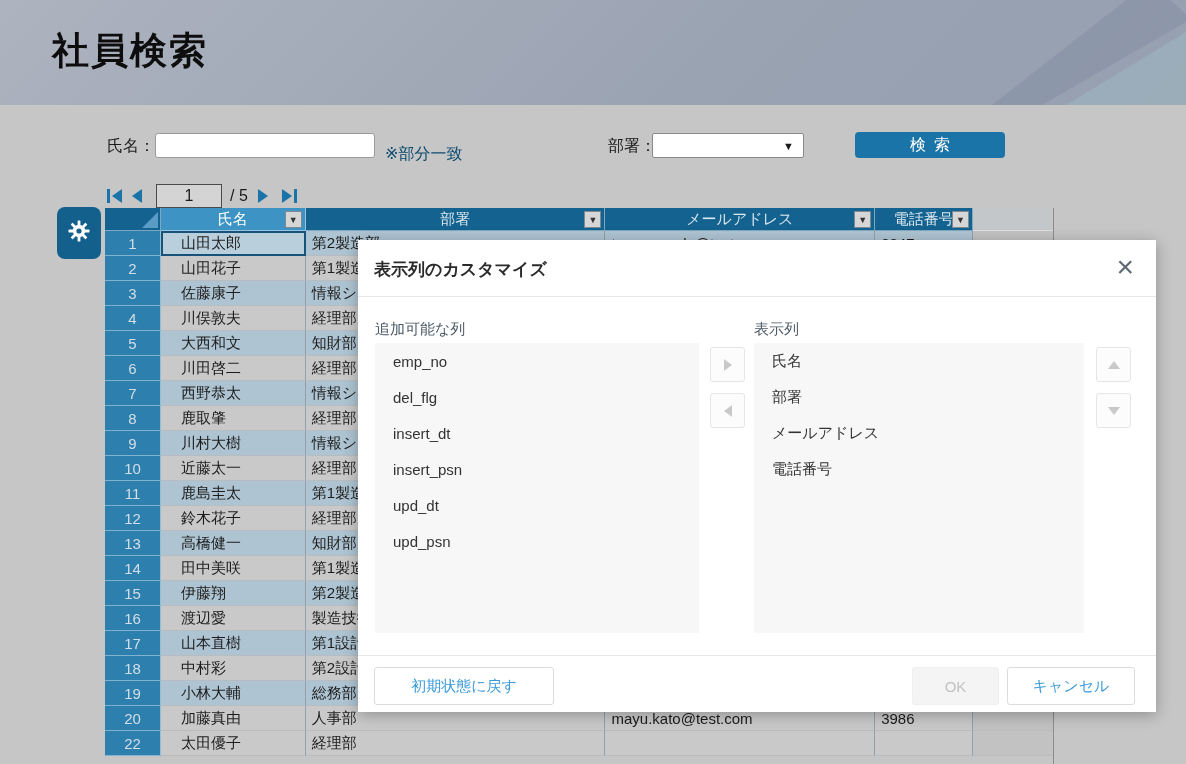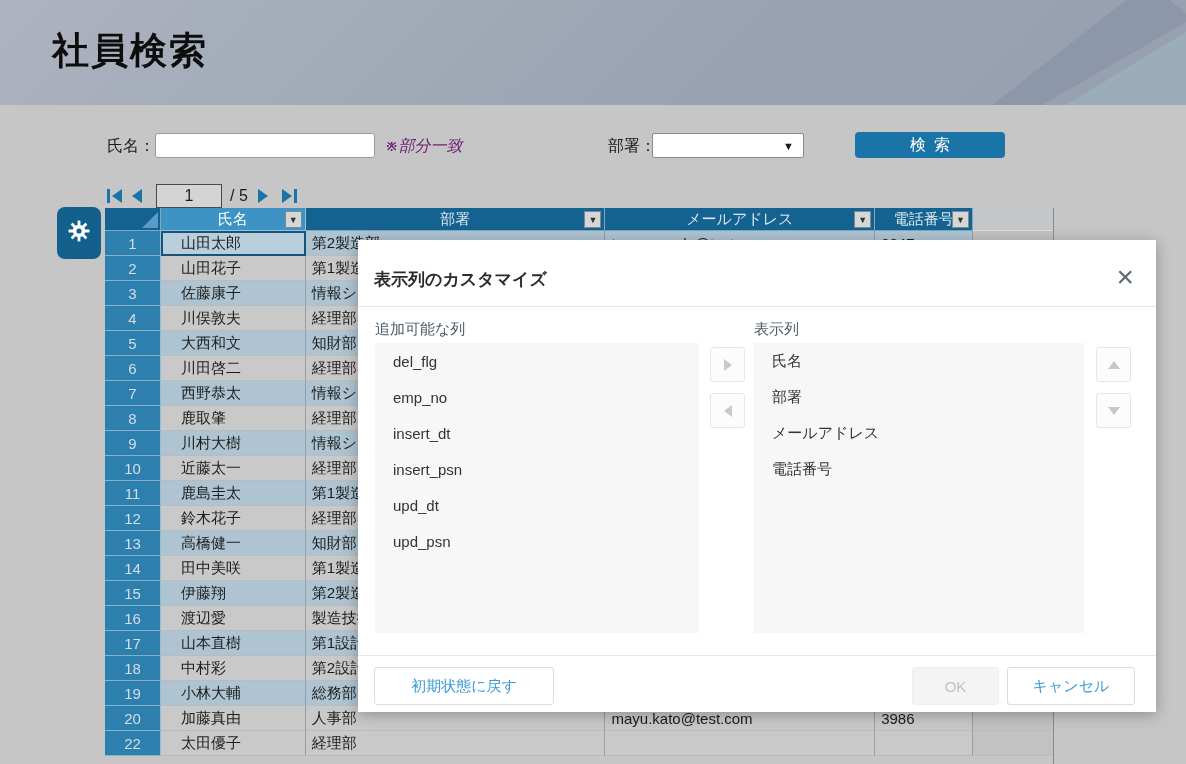--- a/index.html
+++ b/index.html
@@ -15,21 +15,21 @@
   .banner .shape2 { position:absolute; left:0; top:0; width:1186px; height:105px;
     background:#9db5c0; opacity:.6;
     clip-path:polygon(1066px 105px,1186px 32px,1186px 105px); }
   .page-title { position:absolute; left:52px; top:26px; font-size:37px; font-weight:bold;
     color:#0d0d0d; letter-spacing:2px; }
 
   
   .search-bar { position:absolute; left:0; top:130px; width:1186px; height:30px; }
   .lbl { position:absolute; font-size:16px; color:#1a1a1a; top:6px; }
   .lbl-name { left:79px;margin-left:28px; }
-  .note-partial { position:absolute; left:385px; top:6px; font-size:16px; color:#701a75;font-style:italic; }
+  .note-partial { position:absolute; left:385px; top:14px; font-size:16px; color:#0c4a6e; }
   .lbl-dept { left:608px; }
   .name-input { position:absolute; left:155px; top:3px; width:220px; height:25px;
     background:#fff; border:1px solid #9a9a9a; border-radius:3px; font-size:15px; padding:0 6px; }
   .dept-select { position:absolute; left:652px; top:3px; width:152px; height:25px;
     background:#fff; border:1px solid #8a8a8a; border-radius:2px; }
   .dept-select .caret { position:absolute; right:9px; top:6px; font-size:11px; color:#1a1a1a; }
   .search-btn { position:absolute; left:855px; top:2px; width:150px; height:26px;
     background:#1b74a8; border:none; border-radius:4px; color:#fff; font-size:16px;
     letter-spacing:8px; text-indent:8px; cursor:pointer;
     font-family:"Liberation Sans","DejaVu Sans",sans-serif; }
@@ -77,21 +77,21 @@
   .td.c-email { width:270px; }
   .td.c-phone { width:98px; }
   .td.c-fill { width:80px; background:#c2c2c2; border-right:none; border-bottom:1px solid #bcbcbc; }
   .trow.odd  .cell-bg { background:#aec4d2; }
   .trow.even .cell-bg { background:#c9c9c9; }
   .td.selected { outline:2px solid #17527a; outline-offset:-2px; background:#b9cfdc !important; }
 
   
   .dialog { position:absolute; left:358px; top:240px; width:798px; height:472px; background:#fff;
     box-shadow:0 3px 14px rgba(0,0,0,.28); z-index:10; }
-  .dlg-header { position:relative; height:57px; border-bottom:1px solid #e7e7e7;margin-top:10px; }
+  .dlg-header { position:relative; height:57px; border-bottom:1px solid #e7e7e7; }
   .dlg-title { position:absolute; left:16px; top:18px; font-size:17px; font-weight:bold; color:#2b2b2b; }
   .dlg-close { position:absolute; right:22px; top:10px; font-size:30px; font-weight:300;
     color:#5e6a72; cursor:pointer; line-height:34px; }
   .col-label { position:absolute; font-size:15px; color:#4b5a66; }
   .lab-avail { left:17px; top:80px; }
   .lab-visible { left:396px; top:80px; }
   .listbox { position:absolute; top:103px; height:290px; background:#f7f7f8; overflow:hidden; }
   .list-avail { left:17px; width:324px; }
   .list-visible { left:396px; width:330px; }
   .list-item { height:36px; display:flex; align-items:center; padding-left:18px; font-size:15px;
@@ -383,22 +383,22 @@
 <div class="dialog">
   <div class="dlg-header">
     <span class="dlg-title">表示列のカスタマイズ</span>
     <span class="dlg-close">×</span>
   </div>
 
   <span class="col-label lab-avail">追加可能な列</span>
   <span class="col-label lab-visible">表示列</span>
 
   <div class="listbox list-avail">
+      <div class="list-item">emp_no</div>
       <div class="list-item">del_flg</div>
-      <div class="list-item">emp_no</div>
       <div class="list-item">insert_dt</div>
       <div class="list-item">insert_psn</div>
       <div class="list-item">upd_dt</div>
       <div class="list-item">upd_psn</div>
     </div>
   <div class="listbox list-visible">
       <div class="list-item">氏名</div>
       <div class="list-item">部署</div>
       <div class="list-item">メールアドレス</div>
       <div class="list-item">電話番号</div>

